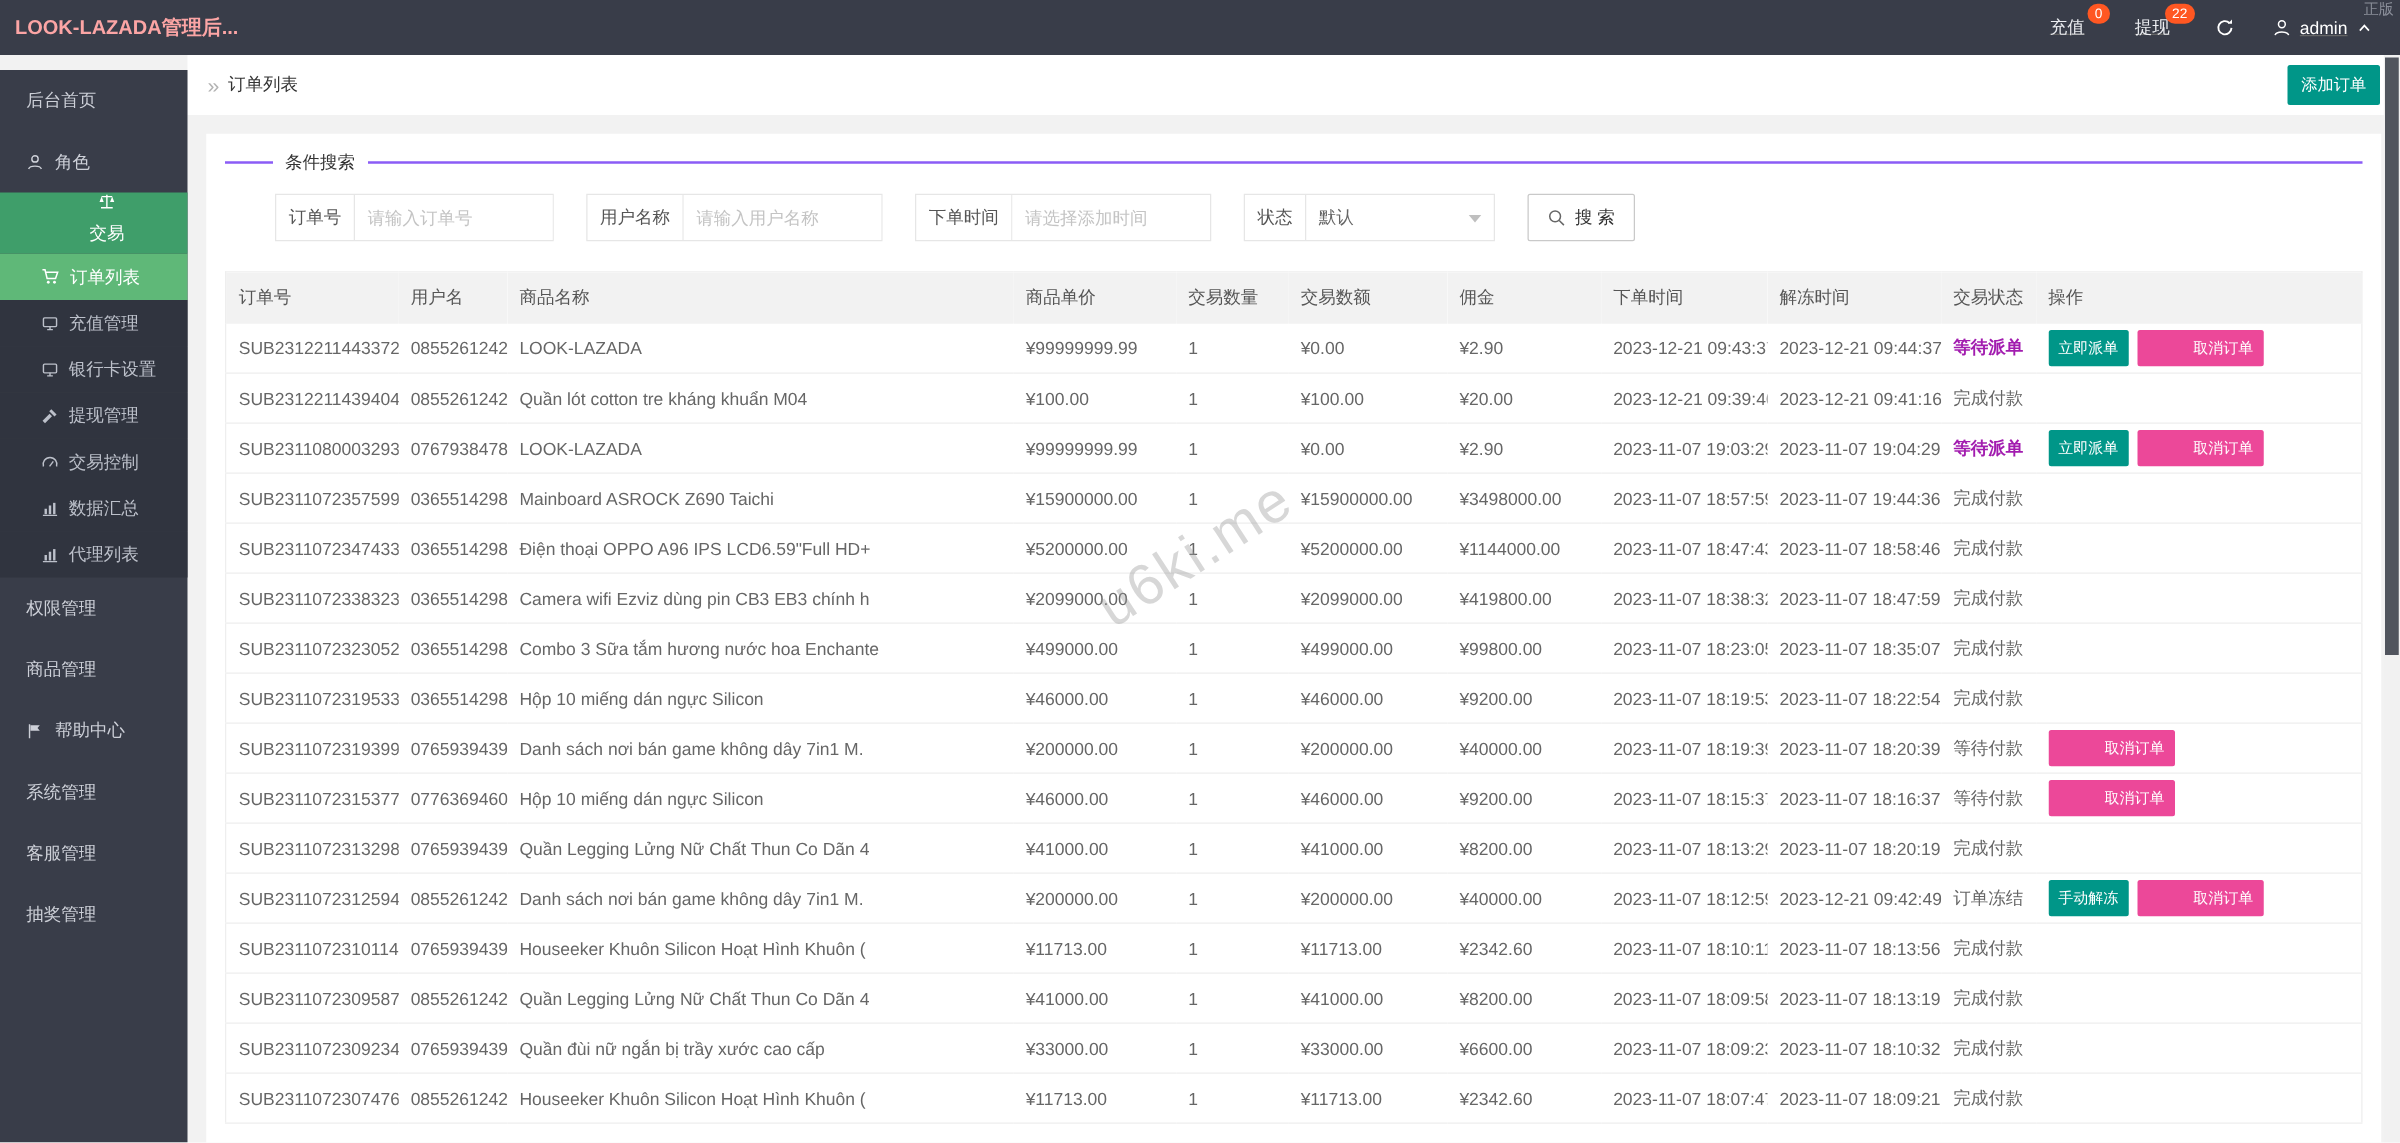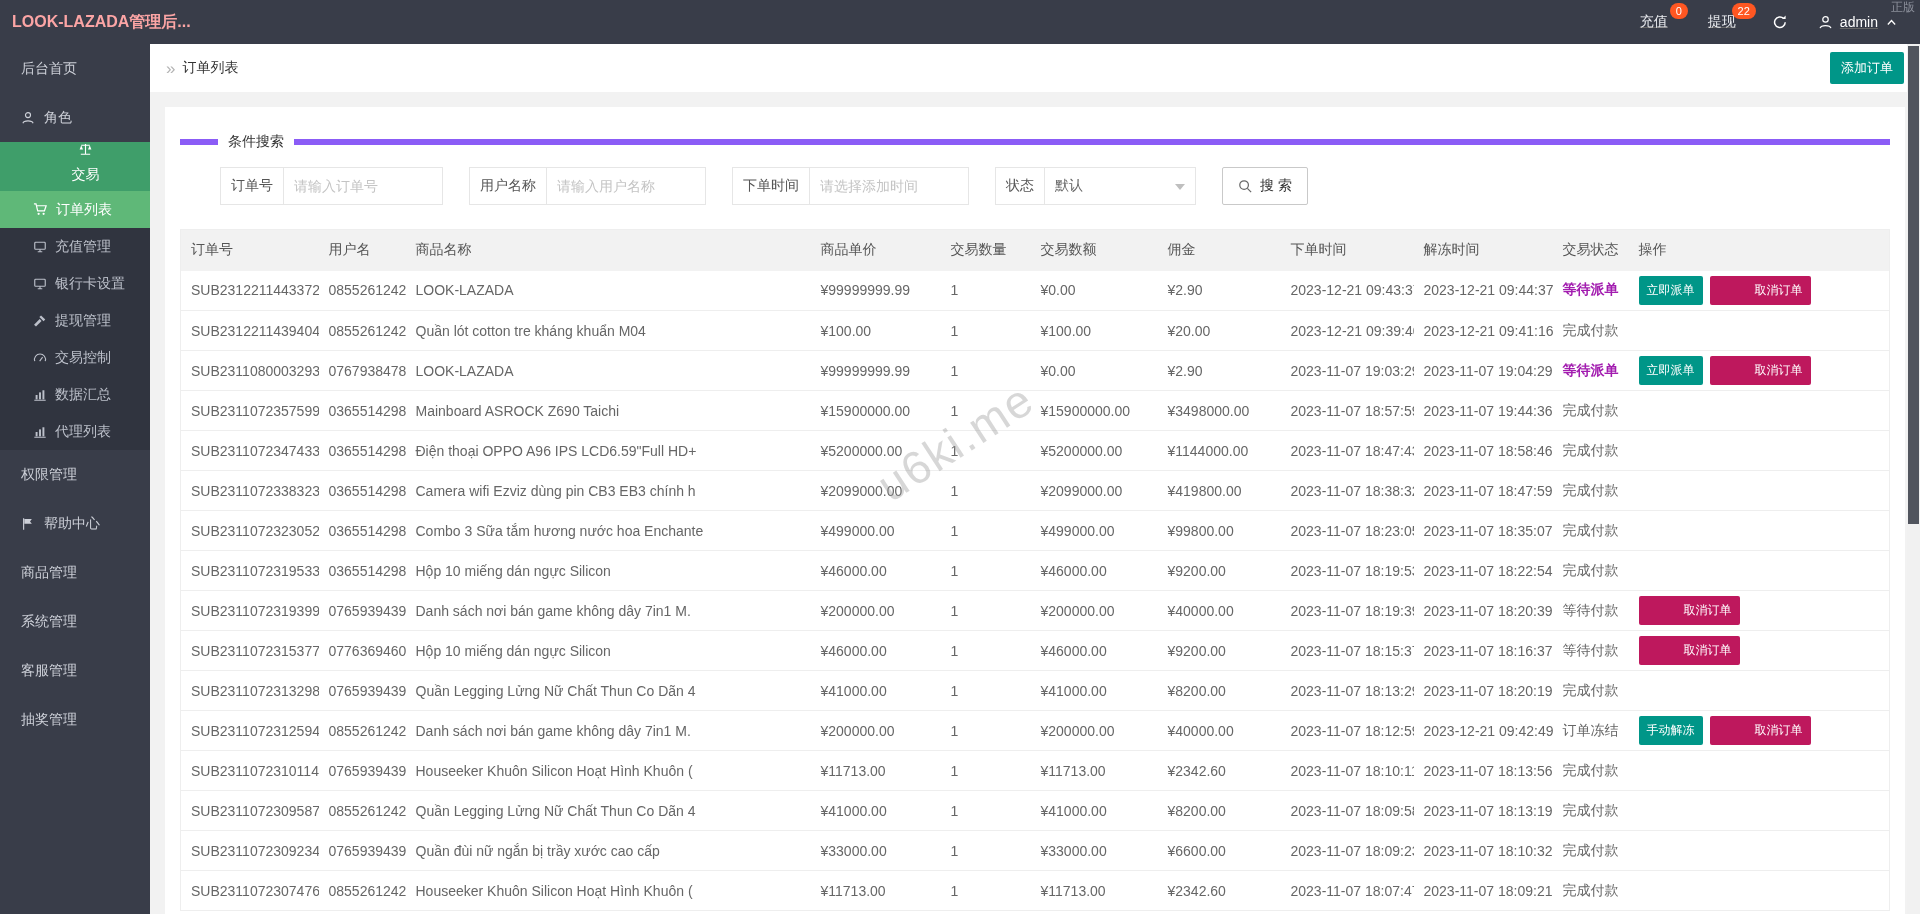--- a/index.html
+++ b/index.html
@@ -16,37 +16,37 @@
   .nav-item { position:relative; height:100%; display:flex; align-items:center; padding:0 20px;
               color:#ebedf1; font-size:14px; cursor:pointer; }
   .nav-badge { position:absolute; top:3px; right:0px; background:#FF5722; color:#fff; font-size:11px;
                line-height:14px; padding:1px 6px; border-radius:10px; }
   .nav-icon-btn { height:100%; display:flex; align-items:center; padding:0 16px; color:#fff; cursor:pointer; }
   .admin-box { display:flex; align-items:center; gap:7px; color:#fff; padding:0 8px 0 14px; cursor:pointer; height:100%; }
   .genuine-tag { position:absolute; top:-1px; right:5px; color:#8b8f9a; font-size:12px; }
   .icn { display:inline-flex; align-items:center; justify-content:center; line-height:0; }
   .icn svg { display:block; }
   
-  .sidebar { position:absolute; top:44px; left:0; bottom:0; width:150px; background:#393D49; z-index:20; }
+  .sidebar { position:absolute; top:56px; left:0; bottom:0; width:150px; background:#393D49; z-index:20; }
   .side-item { height:49px; display:flex; align-items:center; gap:9px; padding-left:21px;
                color:#cdd0d8; font-size:14px; cursor:pointer; }
   .side-item.parent-active { background:#3f9e6a; color:#fff;flex-direction:column; }
   .side-sub { height:37px; display:flex; align-items:center; gap:8px; padding-left:33px;
               background:#30343f; color:#bcc0ca; font-size:14px; cursor:pointer; }
   .side-sub.active { background:#5FB878; color:#fff; }
   
   .main { position:absolute; left:150px; top:44px; right:0; bottom:0; }
   .crumb-bar { height:48px; background:#fff; display:flex; align-items:center;
                justify-content:space-between; padding:0 16px; }
   .crumb { display:flex; align-items:center; gap:7px; color:#333; font-size:14px; }
   .crumb-chev { color:#b3b3b3; font-size:17px; line-height:1; }
   .add-btn { background:#009688; color:#fff; border:none; font-size:13px; padding:7px 11px;
              border-radius:2px; cursor:pointer; font-family:inherit; }
   .card { margin:15px 15px 0 15px; background:#fff; padding:14px 15px 20px 15px; }
-  fieldset.search-set { border:none; border-top:6px solid #8b5cf6; margin-top:12px; }
+  fieldset.search-set { border:none; border-top:2px solid #8b5cf6; }
   fieldset.search-set legend { font-size:14px; color:#333; padding:0 10px; margin-left:38px; }
   .search-row { display:flex; align-items:center; margin:16px 0 24px 40px; }
   .input-group { display:flex; align-items:stretch; height:38px; border:1px solid #e6e6e6;
                  background:#fff; margin-right:26px; }
   .ig-label { display:flex; align-items:center; padding:0 10px; color:#555; font-size:14px;
               border-right:1px solid #e6e6e6; white-space:nowrap; }
   .ig-input { border:none; outline:none; width:158px; padding:0 10px; font-size:14px; color:#333;
               font-family:inherit; }
   .ig-input::placeholder { color:#c4c4c4; }
   .ig-select { position:relative; display:flex; align-items:center; width:150px; padding:0 26px 0 10px;
@@ -61,21 +61,21 @@
   table.orders { width:100%; border-collapse:collapse; table-layout:fixed; font-size:14px; color:#666;
                  border:1px solid #eee; }
   table.orders thead th { background:#f2f2f2; height:41px; text-align:left; padding:0 10px;
                           font-weight:normal; color:#555; white-space:nowrap; overflow:hidden; }
   table.orders td { height:40px; padding:0 10px; border-bottom:1px solid #eee;
                     white-space:nowrap; overflow:hidden; }
   .st-red { color:#a21caf; font-weight:bold; }
   .op-btn { border:none; color:#fff; font-size:12px; padding:6px 8px; border-radius:2px;
             margin-right:7px; cursor:pointer; font-family:inherit; white-space:nowrap; }
   .btn-teal { background:#009688;text-align:center; }
-  .btn-orange { background:#be185d;padding-left:45px; }
+  .btn-orange { background:#ec4899;padding-left:45px; }
   
   .watermark { position:absolute; left:868px; top:415px; z-index:15; pointer-events:none;
                transform:rotate(-33deg); font-size:46px; color:rgba(150,150,150,0.38);
                letter-spacing:2px; }
   .vscroll { position:absolute; top:44px; right:0; bottom:0; width:13px; background:#f1f1f1; z-index:40; }
   .vscroll-thumb { position:absolute; top:2px; left:1px; width:11px; height:478px; background:#51555e; }
 </style>
 </head>
 <body>
 
@@ -204,30 +204,30 @@
           <rect x="6.9" y="5" width="2.2" height="8" fill="currentColor"></rect>
           <rect x="10.8" y="2.6" width="2.2" height="10.4" fill="currentColor"></rect>
         </svg>
       </span>
       <span>代理列表</span>
     </div>
     <div class="side-item">
       <span>权限管理</span>
     </div>
     <div class="side-item">
+      <span>商品管理</span>
+    </div>
+    <div class="side-item">
       <span class="icn">
         <svg width="14" height="14" viewBox="0 0 16 16">
           <path d="M3 1.5v13" stroke="currentColor" stroke-width="1.3"></path>
           <path d="M3.8 2.4h8.6L10.3 5l2.1 2.6H3.8z" fill="currentColor"></path>
         </svg>
       </span>
       <span>帮助中心</span>
-    </div>
-    <div class="side-item">
-      <span>商品管理</span>
     </div>
     <div class="side-item">
       <span>系统管理</span>
     </div>
     <div class="side-item">
       <span>客服管理</span>
     </div>
     <div class="side-item">
       <span>抽奖管理</span>
     </div>

